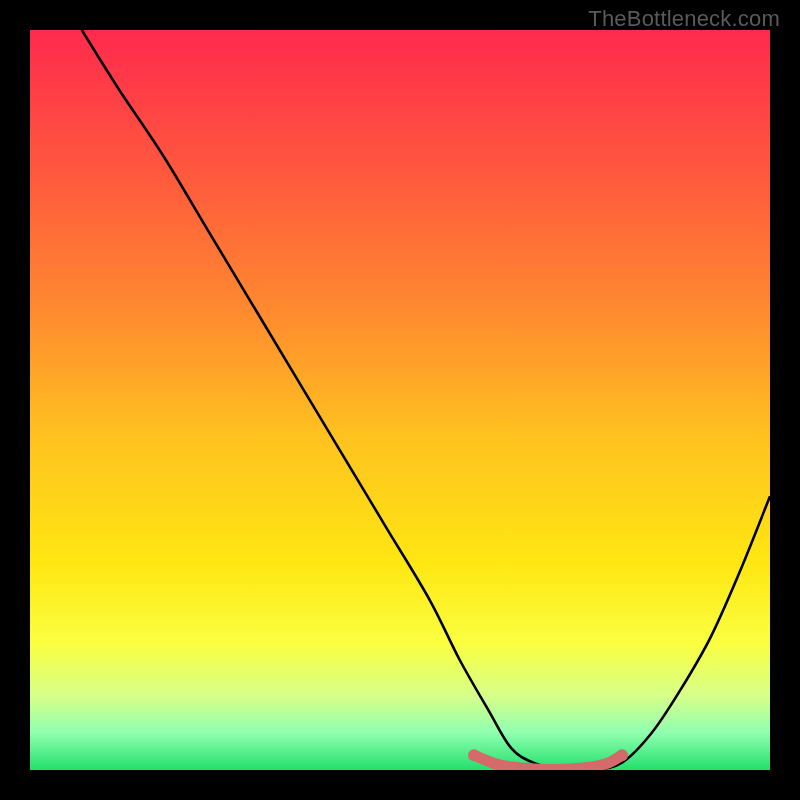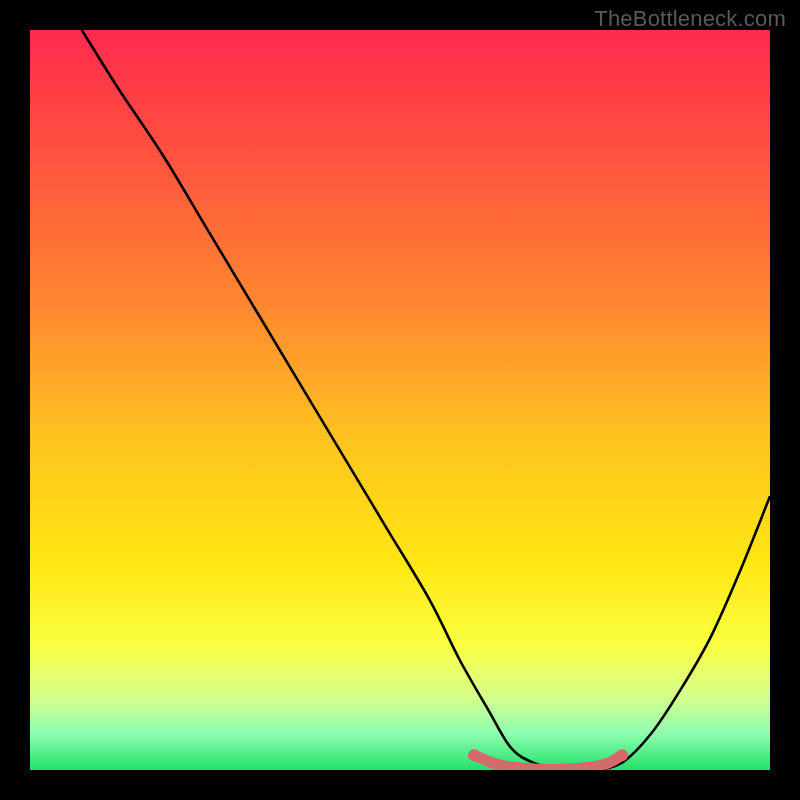--- a/index.html
+++ b/index.html
@@ -23,21 +23,21 @@
     left: 0; top: 0; width: 100%; height: 100%;
   }
   .curve-svg {
     position: absolute;
     left: 0; top: 0; width: 100%; height: 100%;
     pointer-events: none;
   }
   .watermark {
     position: absolute;
     top: 6px;
-    right: 14px;
+    right: 20px;
     font-family: Arial, Helvetica, sans-serif;
     font-size: 22px;
     color: #5a5a5a;
     letter-spacing: 0.2px;
   }
 </style>
 </head>
 <body>
 
 <div class="frame">

